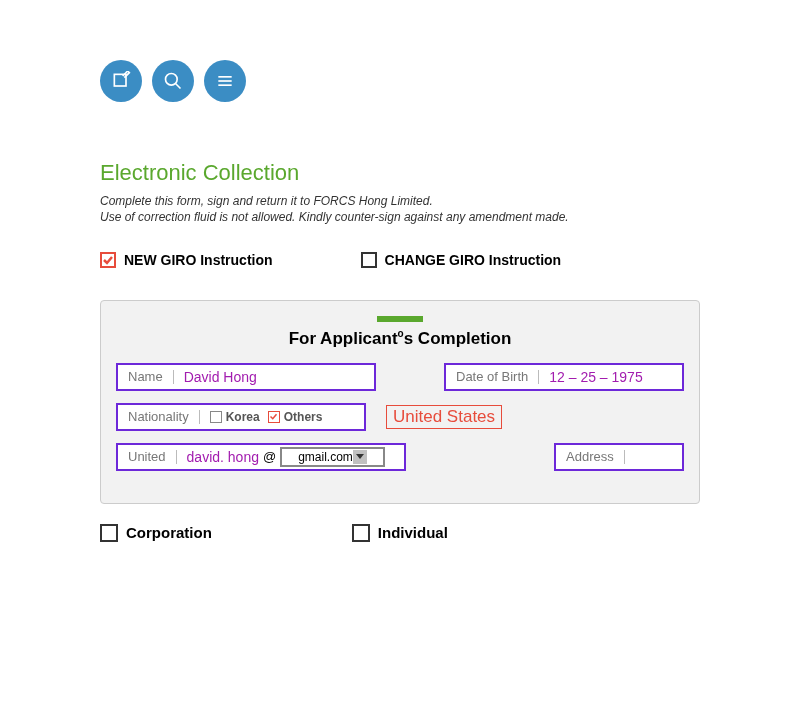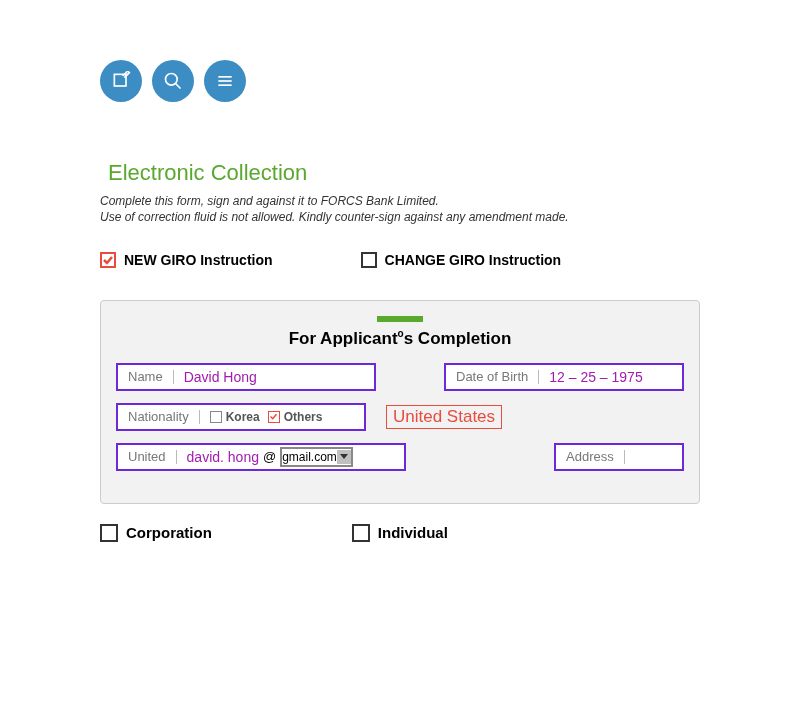--- a/index.html
+++ b/index.html
@@ -5,21 +5,21 @@
 * { box-sizing: border-box; margin: 0; padding: 0; }
 body { font-family: Arial, Helvetica, sans-serif; background: #fff; width: 800px; height: 714px; position: relative; }
 .header { position: relative; height: 100px; margin: 30px 30px 0 30px; }
 .header-green { position: absolute; top: 0; left: 0; right: 0; height: 70px; background: #5aa82e; border-radius: 40px 4px 4px 0; overflow: hidden; }
 .header-white-cut { position: absolute; top: 20px; left: 0; width: 290px; height: 60px; background: #fff; transform: skewX(-30deg); transform-origin: bottom left; border-radius: 0 0 20px 0; }
 .header-title { position: absolute; top: 32px; right: 30px; color: #fff; font-size: 22px; letter-spacing: 1px; font-weight: 400; }
 .icon-row { position: absolute; top: 30px; left: 70px; display: flex; gap: 10px; }
 .icon-btn { width: 42px; height: 42px; border-radius: 50%; background: #3b8dc4; display: flex; align-items: center; justify-content: center; cursor: pointer; }
 .icon-btn svg { stroke: #fff; fill: none; stroke-width: 2; }
 .content { padding: 30px 100px 0 100px; }
-.section-title { color: #5aa82e; font-size: 22px; font-weight: 400; margin-bottom: 8px; margin-left: 8px; }
+.section-title { color: #5aa82e; font-size: 22px; font-weight: 400; margin-bottom: 8px; }
 .instructions { font-size: 12px; font-style: italic; color: #333; margin-bottom: 2px; }
 .cb-row { display: flex; gap: 88px; margin: 28px 0 32px 0; }
 .cb-item { display: flex; align-items: center; gap: 8px; }
 .cb { width: 16px; height: 16px; border: 2px solid #e74c3c; display: flex; align-items: center; justify-content: center; cursor: pointer; }
 .cb.unchecked { border-color: #333; }
 .cb.big { width: 18px; height: 18px; border-color: #333; }
 .cb svg { stroke: #e74c3c; stroke-width: 2.5; fill: none; }
 .cb-label { font-size: 14px; font-weight: bold; }
 .panel { border: 1px solid #ccc; background: #f2f2f2; border-radius: 4px; padding: 15px 15px 20px 15px; }
 .panel-bar { width: 46px; height: 6px; background: #5aa82e; margin: 0 auto 6px auto; }
@@ -35,21 +35,21 @@
 .field.nat { flex: 0 0 250px; }
 .field.email { flex: 0 0 290px; }
 .field.addr { flex: 0 0 130px; margin-left: auto; }
 .inline-cb { display: inline-flex; align-items: center; gap: 4px; margin-right: 8px; font-weight: bold; }
 .inline-cb .cb { width: 12px; height: 12px; border-width: 1px; border-color: #888; }
 .inline-cb .cb.checked { border-color: #e74c3c; }
 .inline-cb .cb.checked svg { stroke: #e74c3c; stroke-width: 2; }
 .inline-cb span { font-size: 12px; color: #555; }
 .other-box { border: 1px solid #e74c3c; color: #e74c3c; font-size: 17px; padding: 1px 6px; }
 .at { margin: 0 4px; font-size: 13px; }
-.select { border: 2px solid #888; background: #fff; font-size: 12px; padding: 1px 0; display: inline-flex; align-items: flex-end; gap: 0; }
+.select { border: 2px solid #888; background: #fff; font-size: 12px; padding: 1px 16px; display: inline-flex; align-items: flex-end; gap: 0; }
 .select .arrow { width: 14px; height: 14px; background: #c0c0c0; display: flex; align-items: center; justify-content: center; }
 .select .arrow::after { content: ''; border-left: 4px solid transparent; border-right: 4px solid transparent; border-top: 5px solid #333; }
 .bottom-cb-row { display: flex; gap: 140px; margin-top: 20px; }
 .bottom-cb-row .cb-label { font-size: 15px; }
 </style>
 </head>
 <body>
 
 <div class="header">
   <div class="icon-row">
@@ -70,21 +70,21 @@
           <line x1="4" y1="7" x2="20" y2="7"></line>
           <line x1="4" y1="12" x2="20" y2="12"></line>
           <line x1="4" y1="17" x2="20" y2="17"></line>
         </svg>
     </div>
   </div>
 </div>
 
 <div class="content">
   <div class="section-title">Electronic Collection</div>
-  <div class="instructions">Complete this form, sign and against it to FORCS Bank Limited.</div>
+  <div class="instructions">Complete this form, sign and return it to FORCS Hong Limited.</div>
   <div class="instructions">Use of correction fluid is not allowed. Kindly counter-sign against any amendment made.</div>
 
   <div class="cb-row">
     <div class="cb-item">
       <div class="cb">
         <svg width="12" height="12" viewBox="0 0 12 12">
             <polyline points="2,6 5,9 10,3"></polyline>
           </svg>
       </div>
       <span class="cb-label">NEW GIRO Instruction</span>

